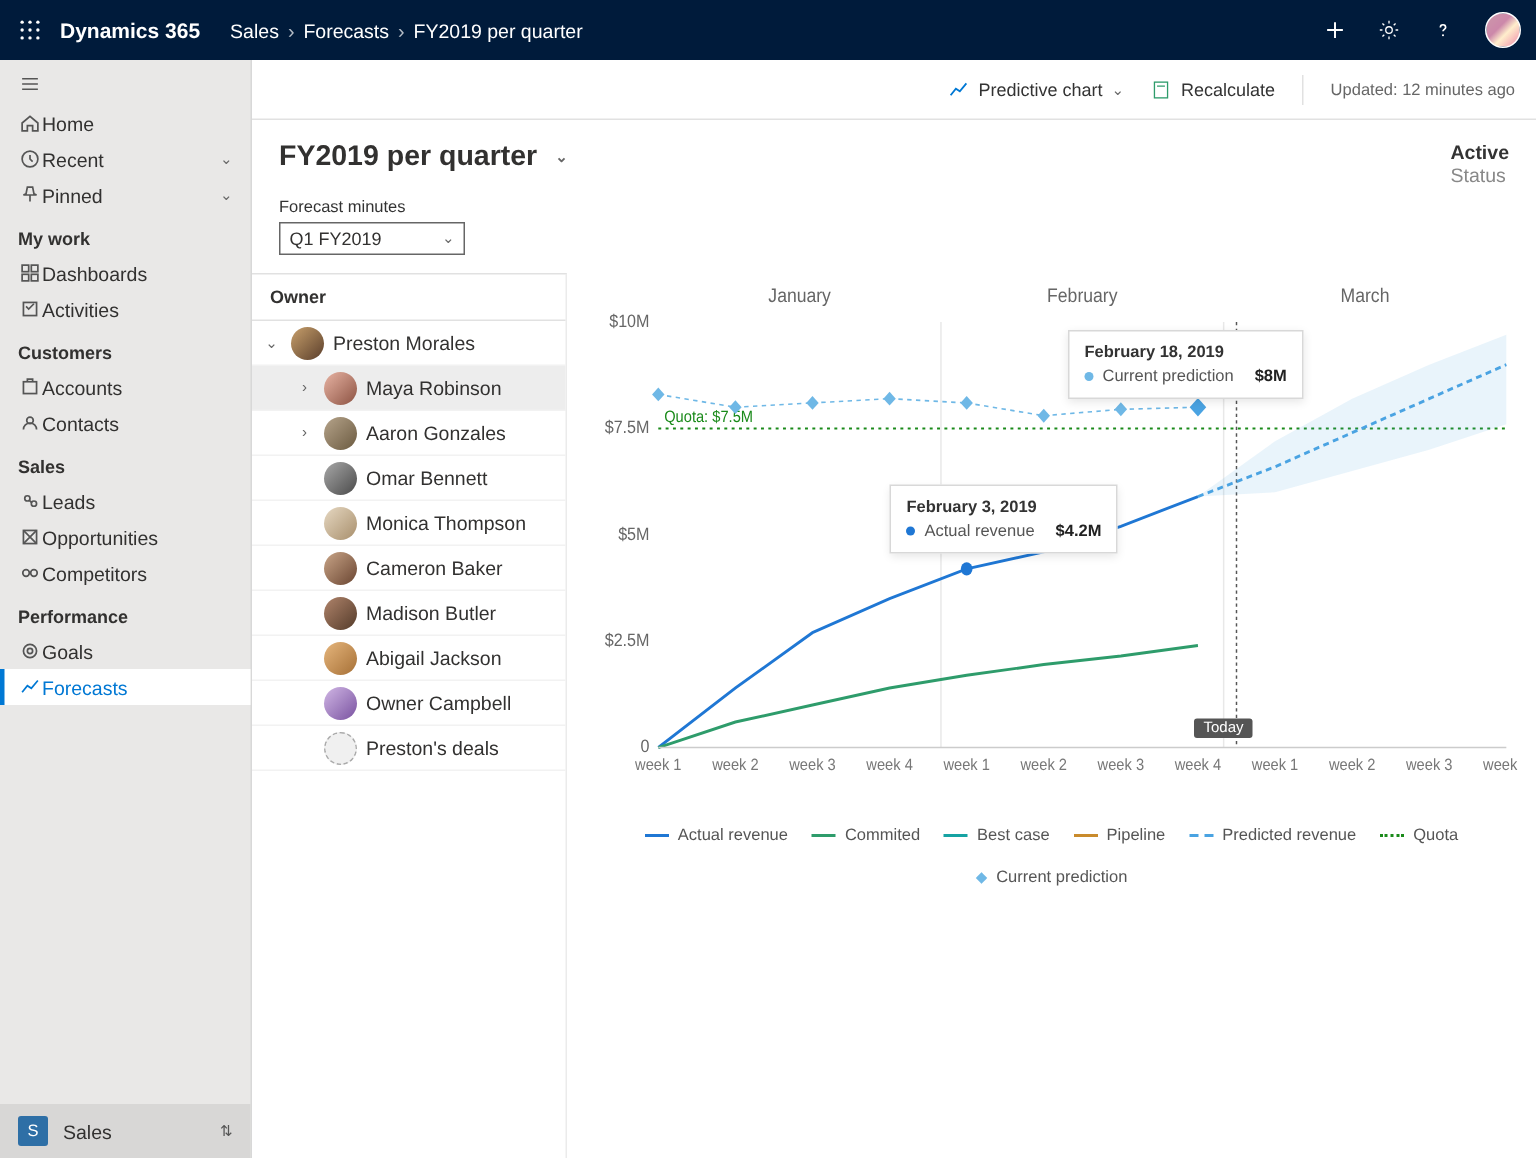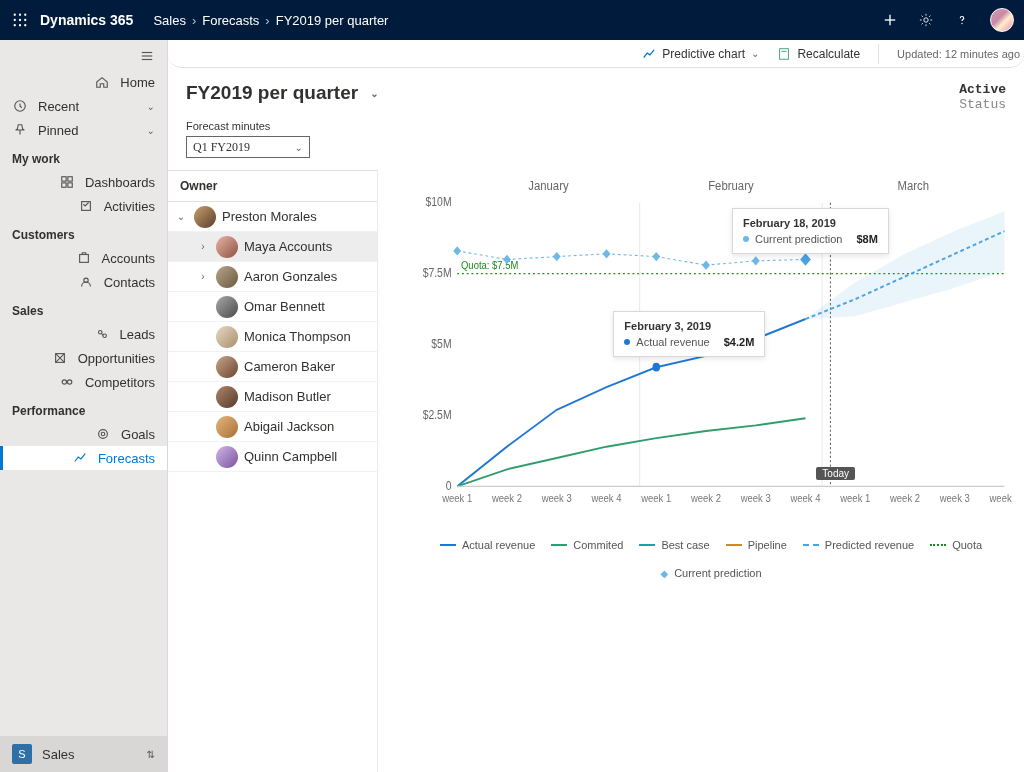--- a/index.html
+++ b/index.html
@@ -11,49 +11,49 @@
 .breadcrumb{display:flex;align-items:center;gap:6px;font-size:13px;}
 .breadcrumb span{color:#fff;}
 .bc-sep{opacity:.7;}
 .header-spacer{flex:1;}
 .header-icons{display:flex;align-items:center;gap:20px;}
 .hicon{width:16px;height:16px;cursor:pointer;display:flex;align-items:center;justify-content:center;}
 .hicon svg{stroke:#fff;fill:none;}
 .avatar{width:24px;height:24px;border-radius:50%;background:linear-gradient(135deg,#c9a 0%,#c8a 40%,#fec 60%,#e8a 100%);border:1px solid #fff;}
 .main{display:flex;height:732px;}
 .sidebar{width:168px;background:#e9e8e7;display:flex;flex-direction:column;padding-top:2px;border-right:1px solid #d8d8d8;}
-.side-row{display:flex;align-items:center;height:24px;padding:0 12px;cursor:pointer;gap:10px;justify-content:flex-end;}
+.side-row{display:flex;align-items:center;height:24px;padding:0 12px;cursor:pointer;}
 .side-row.tall{height:28px;}
 .side-icon{width:16px;height:16px;display:flex;align-items:center;justify-content:center;flex-shrink:0;}
 .side-icon svg{stroke:#555;fill:none;stroke-width:1.3;}
 .side-label{font-size:13px;color:#323130;}
 .side-chev{margin-left:auto;}
 .side-group{font-size:12px;font-weight:600;color:#323130;padding:10px 12px 4px;}
 .side-row.active{background:#fff;}
 .side-row.active .side-label{color:#0078d4;}
 .side-row.active .side-icon svg{stroke:#0078d4;}
 .side-row.active::before{content:"";position:absolute;left:0;width:3px;height:24px;background:#0078d4;}
 .side-row{position:relative;}
 .area-switch{margin-top:auto;height:36px;background:#d8d7d6;display:flex;align-items:center;padding:0 12px;gap:10px;cursor:pointer;}
 .area-badge{width:20px;height:20px;background:#2e6fa6;color:#fff;font-size:11px;display:flex;align-items:center;justify-content:center;border-radius:2px;}
 .updown{margin-left:auto;font-size:10px;color:#555;}
 .content{flex:1;display:flex;flex-direction:column;background:#fff;position:relative;}
-.cmdbar{height:28px;border-bottom:1px solid #e1e1e1;display:flex;align-items:center;justify-content:flex-end;padding:0 4px;gap:18px;font-size:12px;color:#333;border-radius:15px;}
+.cmdbar{height:40px;border-bottom:1px solid #e1e1e1;display:flex;align-items:center;justify-content:flex-end;padding:0 14px;gap:18px;font-size:12px;color:#333;}
 .cmd-item{display:flex;align-items:center;gap:6px;cursor:pointer;}
 .cmd-sep{width:1px;height:20px;background:#e1e1e1;}
 .cmd-updated{color:#666;font-size:11px;}
 .page-head{padding:14px 18px 8px;display:flex;align-items:flex-start;}
 .pht{font-size:19px;font-weight:600;display:flex;align-items:center;gap:12px;}
-.phs{margin-left:auto;text-align:right;font-family:Liberation Mono, monospace;}
+.phs{margin-left:auto;}
 .phs .st{font-weight:600;font-size:13px;color:#333;}
 .phs .sl{font-size:13px;color:#888;}
 .period{padding:0 18px 12px;}
 .period-lbl{font-size:11px;color:#333;margin-bottom:4px;display:block;}
-.period-sel{width:124px;height:22px;border:1px solid #666;display:flex;align-items:center;padding:0 6px;font-size:12px;cursor:pointer;justify-content:space-between;font-family:Liberation Serif, serif;}
-.body{flex:1;display:flex;overflow:hidden;gap:20px;}
+.period-sel{width:124px;height:22px;border:1px solid #666;display:flex;align-items:center;padding:0 6px;font-size:12px;cursor:pointer;justify-content:space-between;}
+.body{flex:1;display:flex;overflow:hidden;}
 .owners{width:210px;border-top:1px solid #e1e1e1;border-right:1px solid #ebebeb;background:#fff;}
 .owners-head{font-size:12px;font-weight:600;padding:8px 12px;border-bottom:1px solid #e1e1e1;}
 .owner-row{display:flex;align-items:center;height:30px;padding:0 6px 0 6px;gap:6px;cursor:pointer;border-bottom:1px solid #f2f2f2;}
 .owner-row.sel{background:#ededed;}
 .owner-row.lvl1{padding-left:28px;}
 .owner-row.lvl0{padding-left:6px;}
 .expander{width:14px;text-align:center;font-size:10px;color:#666;}
 .oav{width:22px;height:22px;border-radius:50%;flex-shrink:0;}
 .oav1{background:linear-gradient(135deg,#c8a06c,#5a3e2b);}
 .oav2{background:linear-gradient(135deg,#e8b4a4,#8c5242);}
@@ -311,21 +311,21 @@
         <div class="owners-head">Owner</div>
         <div id="owner-rows">
             <div class="owner-row lvl0">
               <span class="expander">⌄</span>
               <div class="oav oav1"></div>
               <span>Preston Morales</span>
             </div>
             <div class="owner-row lvl1 sel">
               <span class="expander">›</span>
               <div class="oav oav2"></div>
-              <span>Maya Accounts</span>
+              <span>Maya Robinson</span>
             </div>
             <div class="owner-row lvl1">
               <span class="expander">›</span>
               <div class="oav oav3"></div>
               <span>Aaron Gonzales</span>
             </div>
             <div class="owner-row lvl1">
               <span class="expander"></span>
               <div class="oav oav4"></div>
               <span>Omar Bennett</span>
@@ -346,21 +346,26 @@
               <span>Madison Butler</span>
             </div>
             <div class="owner-row lvl1">
               <span class="expander"></span>
               <div class="oav oav8"></div>
               <span>Abigail Jackson</span>
             </div>
             <div class="owner-row lvl1">
               <span class="expander"></span>
               <div class="oav oav9"></div>
-              <span>Quinn Campbell</span>
+              <span>Owner Campbell</span>
+            </div>
+            <div class="owner-row lvl1">
+              <span class="expander"></span>
+              <div class="oav oavp"></div>
+              <span>Preston's deals</span>
             </div>
           </div>
       </div>
       <div class="chart-wrap">
         <svg class="chart" id="chart" viewBox="0 0 640 330" preserveAspectRatio="none">
             <text class="axis-month" x="148.33333333333331" y="18" text-anchor="middle">January</text>
             <text class="axis-month" x="341" y="18" text-anchor="middle">February</text>
             <line x1="244.66666666666666" y1="30" x2="244.66666666666666" y2="290" stroke="#e8e8e8"></line>
             <text class="axis-month" x="533.6666666666666" y="18" text-anchor="middle">March</text>
             <line x1="437.3333333333333" y1="30" x2="437.3333333333333" y2="290" stroke="#e8e8e8"></line>

